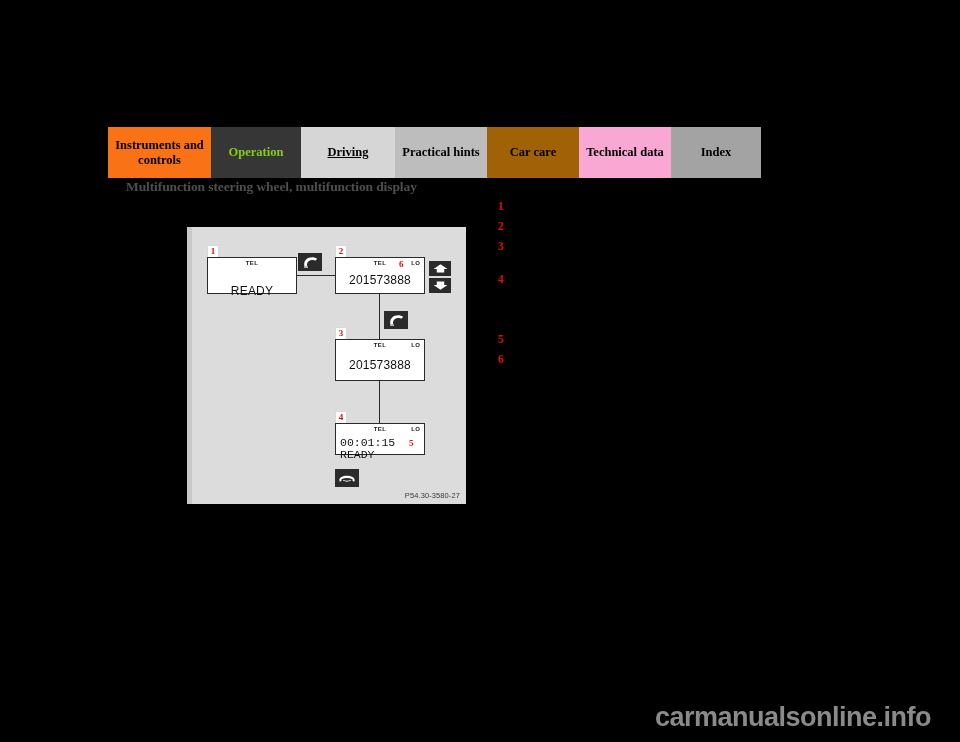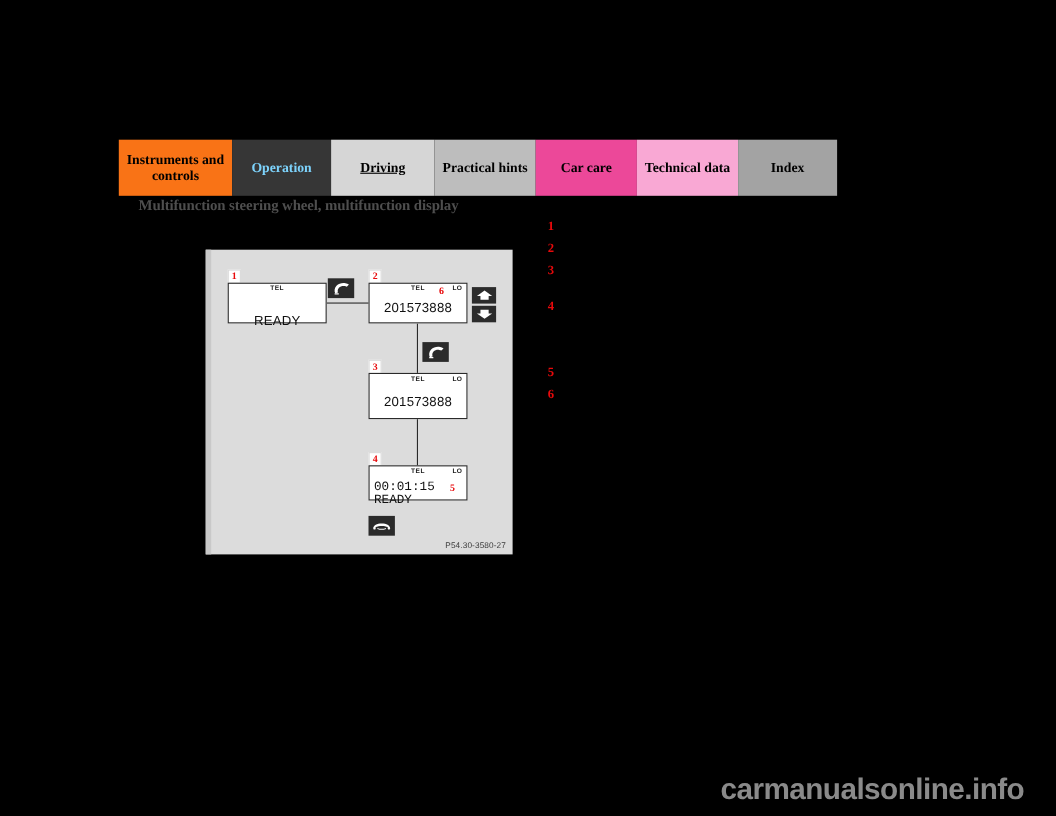--- a/index.html
+++ b/index.html
@@ -32,21 +32,21 @@
     text-align: center;
     font-family: "Liberation Serif", serif;
     font-size: 12.5px;
     font-weight: bold;
     line-height: 1.15;
     color: #000000;
     box-sizing: border-box;
     padding: 2px 3px;
   }
   .tab.active {
-    color: #7dd3fc;
+    color: #84cc16;
   }
 
   
   #section-title {
     position: absolute;
     left: 126px;
     top: 179px;
     font-family: "Liberation Serif", serif;
     font-size: 13.5px;
     font-weight: bold;
@@ -235,21 +235,21 @@
   }
 </style>
 </head>
 <body>
 
 <div id="tab-bar">
     <div class="tab" style="background: #f97316; width: 103px; flex: 0 0 103px;">Instruments and controls</div>
     <div class="tab active" style="background: rgb(54, 54, 54); width: 90px; flex: 0 0 90px;">Operation</div>
     <div class="tab" style="background: rgb(214, 214, 214); width: 94px; flex: 0 0 94px; text-decoration: underline;">Driving</div>
     <div class="tab" style="background: rgb(189, 189, 189); width: 92px; flex: 0 0 92px;">Practical hints</div>
-    <div class="tab" style="background: #ec4899; width: 92px; flex: 0 0 92px;">Car care</div>
+    <div class="tab" style="background: #a16207; width: 92px; flex: 0 0 92px;">Car care</div>
     <div class="tab" style="background: #f9a8d4; width: 92px; flex: 0 0 92px;">Technical data</div>
     <div class="tab" style="background: #a3a3a3; width: 90px; flex: 0 0 90px;">Index</div>
   </div>
 
 <div id="section-title">Multifunction steering wheel, multifunction display</div>
 
 <div id="figure-panel">
 
   <div class="conn" id="conn-h-1"></div>
   <div class="conn" id="conn-v-2"></div>

